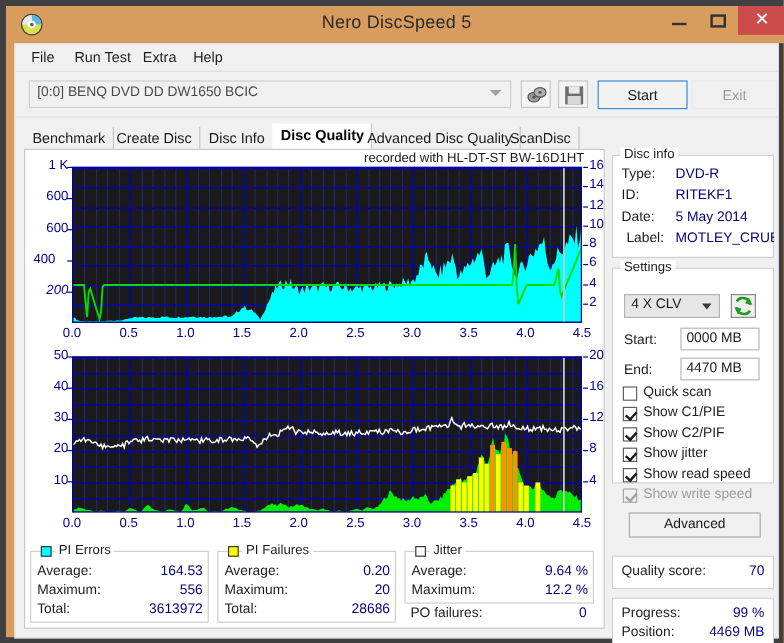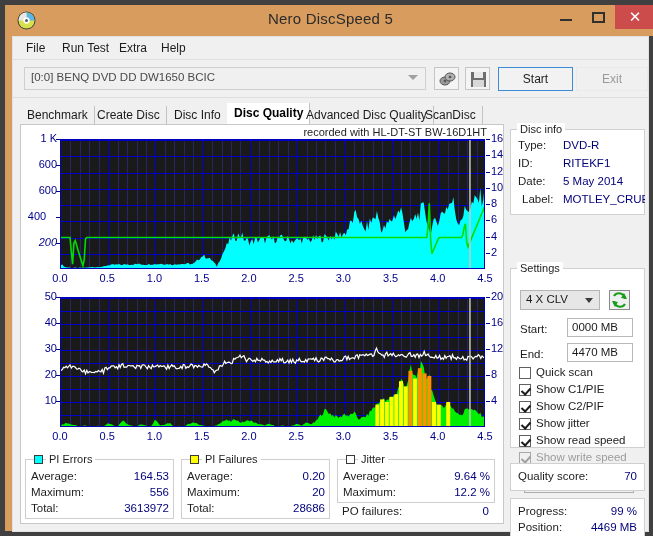--- a/index.html
+++ b/index.html
@@ -561,21 +561,21 @@
       <div class="lbl" style="left:7px;  top:9px;">Type:</div>
       <div class="val" style="left:52px; top:9px;">DVD-R</div>
       <div class="lbl" style="left:7px;  top:27px;">ID:</div>
       <div class="val" style="left:52px; top:27px;">RITEKF1</div>
       <div class="lbl" style="left:7px;  top:45px;">Date:</div>
       <div class="val" style="left:52px; top:45px;">5 May 2014</div>
       <div class="lbl" style="left:11px;  top:63px;">Label:</div>
       <div class="val" style="left:52px; top:63px; overflow:hidden; width:82px;">MOTLEY_CRUE_</div>
     </div>
 
-    <div class="group" style="left:497px; top:186px; width:135px; height:180px;margin-top:45px;">
+    <div class="group" style="left:497px; top:186px; width:135px; height:180px;">
       <div class="group-title">Settings</div>
 
       <div id="speed-combo">
         <span>4 X CLV</span>
         <span id="speed-combo-arrow"></span>
       </div>
       <div id="refresh-btn">
         <svg width="17" height="16" viewBox="0 0 17 16" style="margin:1px">
           <path d="M3 4 A6 6 0 0 1 14 7" stroke="#1a9d1a" stroke-width="2.2" fill="none"></path>
           <polygon points="13,1 16,7 10,6" fill="#1a9d1a"></polygon>

